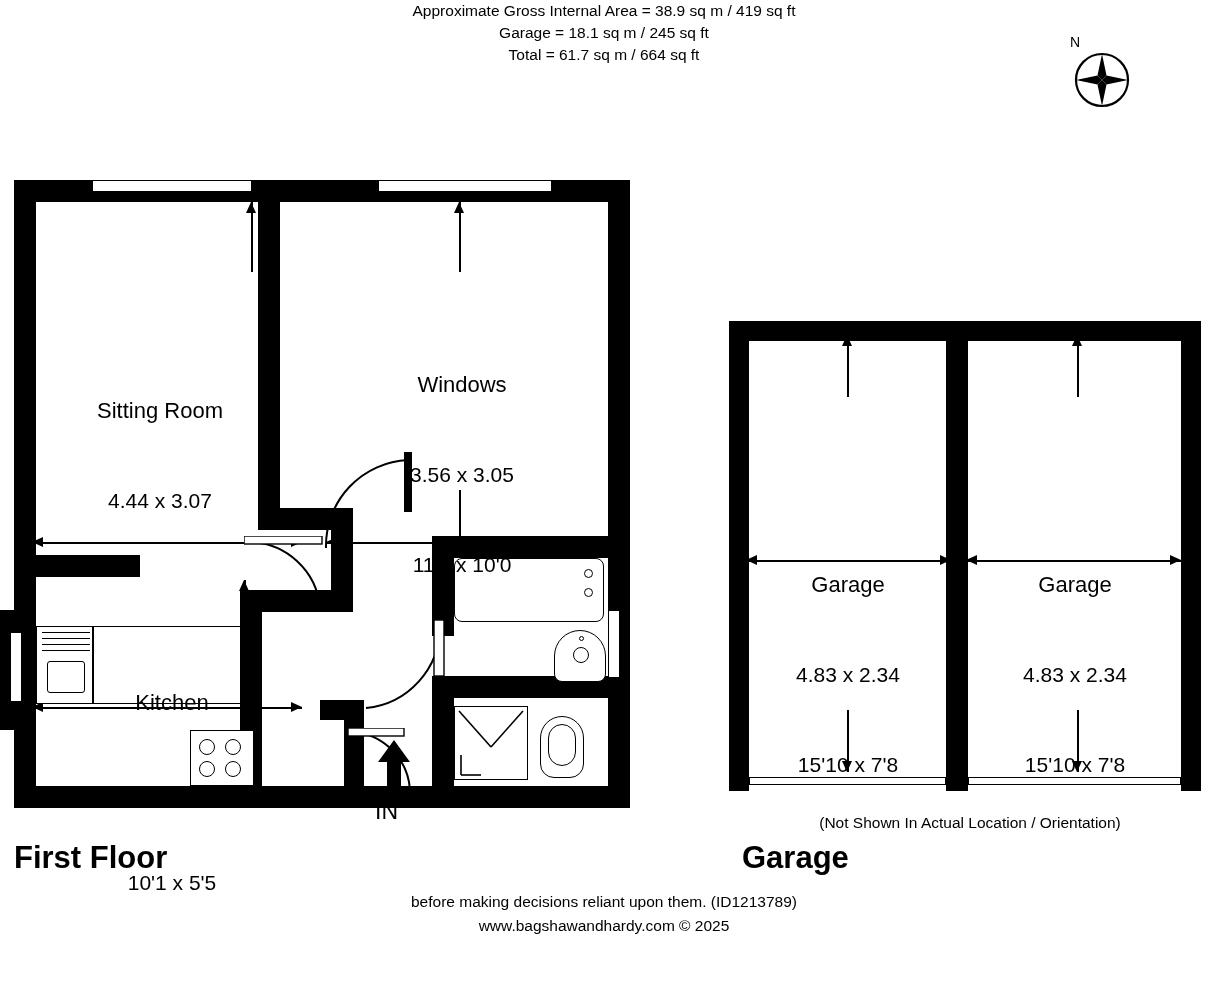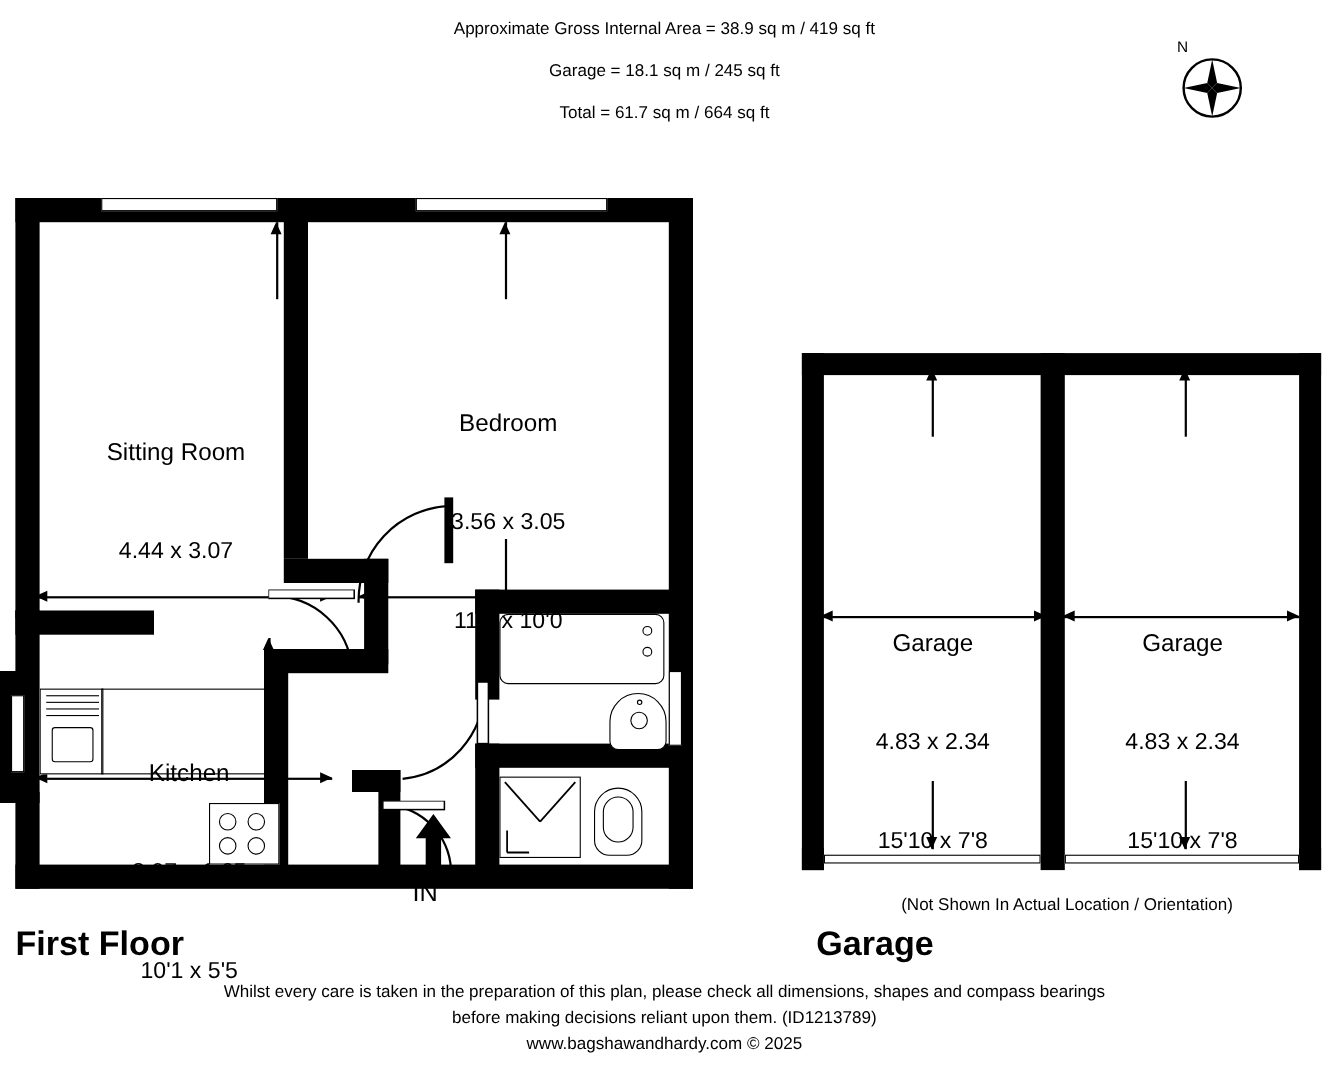--- a/index.html
+++ b/index.html
@@ -17,21 +17,21 @@
   }
   .abs { position: absolute; }
 
   
   #header {
     left: 0; top: 0; width: 1208px;
     text-align: center;
     font-size: 15.5px;
     line-height: 22px;
   }
-  #header div { white-space: pre; margin-top: 16px; }
+  #header div { white-space: pre; }
 
   
   #compass { left: 1062px; top: 38px; width: 80px; height: 80px; }
   #compass .n-label {
     position: absolute; left: 8px; top: -4px;
     font-size: 14px;
   }
 
   
   .wall { background: #000000; position: absolute; }
@@ -253,21 +253,21 @@
   <div class="fixture" style="left:540px; top:556px; width:44px; height:62px; border-radius:22px 22px 14px 14px;">
     <div class="fixture" style="left:7px; top:7px; width:28px; height:42px; border-radius:14px;"></div>
   </div>
 
   <div class="room-label" style="left:40px; top:176px; width:240px;">
     <div class="name">Sitting Room</div>
     <div>4.44 x 3.07</div>
   </div>
 
   <div class="room-label" style="left:340px; top:150px; width:244px;">
-    <div class="name">Bedroom</div>
+    <div class="name">Windows</div>
     <div>3.56 x 3.05</div>
     <div>11'8 x 10'0</div>
   </div>
 
   <div class="room-label" style="left:56px; top:468px; width:232px;">
     <div class="name">Kitchen</div>
     <div>3.07 x 1.65</div>
     <div>10'1 x 5'5</div>
   </div>
 </div>
@@ -326,16 +326,15 @@
     <div class="name">Garage</div>
     <div>4.83 x 2.34</div>
     <div>15'10 x 7'8</div>
   </div>
 </div>
 
 <div class="caption" style="left:720px; top:814px; width:500px;">(Not Shown In Actual Location / Orientation)</div>
 <div class="section-title" style="left:742px; top:840px;">Garage</div>
 
 <div id="footer">
-  <div>Whilst every care is taken in the preparation of this plan, please check all dimensions, shapes and compass bearings</div>
   <div>before making decisions reliant upon them. (ID1213789)</div>
   <div>www.bagshawandhardy.com © 2025</div>
 </div>
 
 </body></html>

